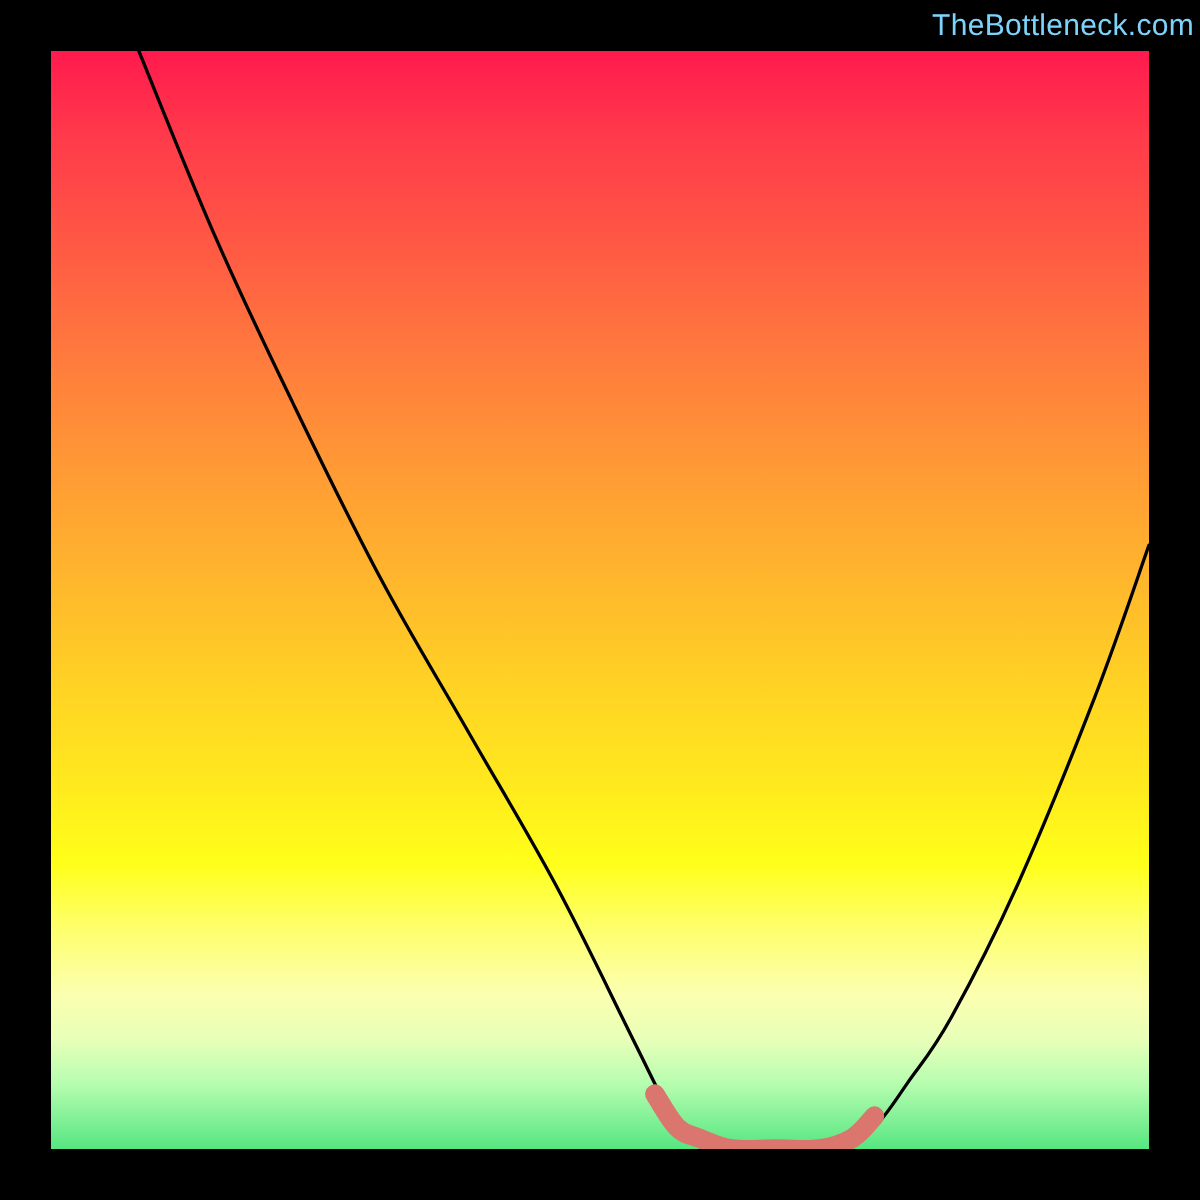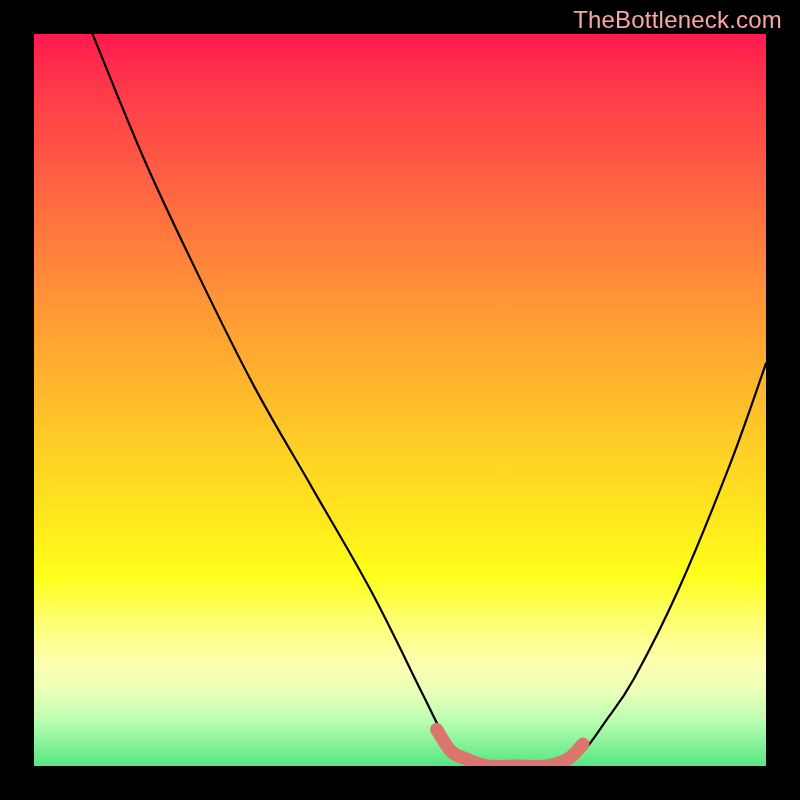--- a/index.html
+++ b/index.html
@@ -6,25 +6,25 @@
   html, body { width: 800px; height: 800px; overflow: hidden; background: #000; }
   .container {
     position: relative;
     width: 800px;
     height: 800px;
     background: #000;
   }
   .watermark {
     position: absolute;
     top: 6px;
-    right: 18px;
+    right: 4px;
     font-family: Arial, Helvetica, sans-serif;
-    font-size: 24px;
+    font-size: 20px;
     font-weight: 500;
-    color: #fca5a5;
+    color: #7dd3fc;
     letter-spacing: 0.2px;
   }
   .plot-area {
     position: absolute;
     left: 34px;
     top: 34px;
     width: 732px;
     height: 732px;
     overflow: hidden;
   }

